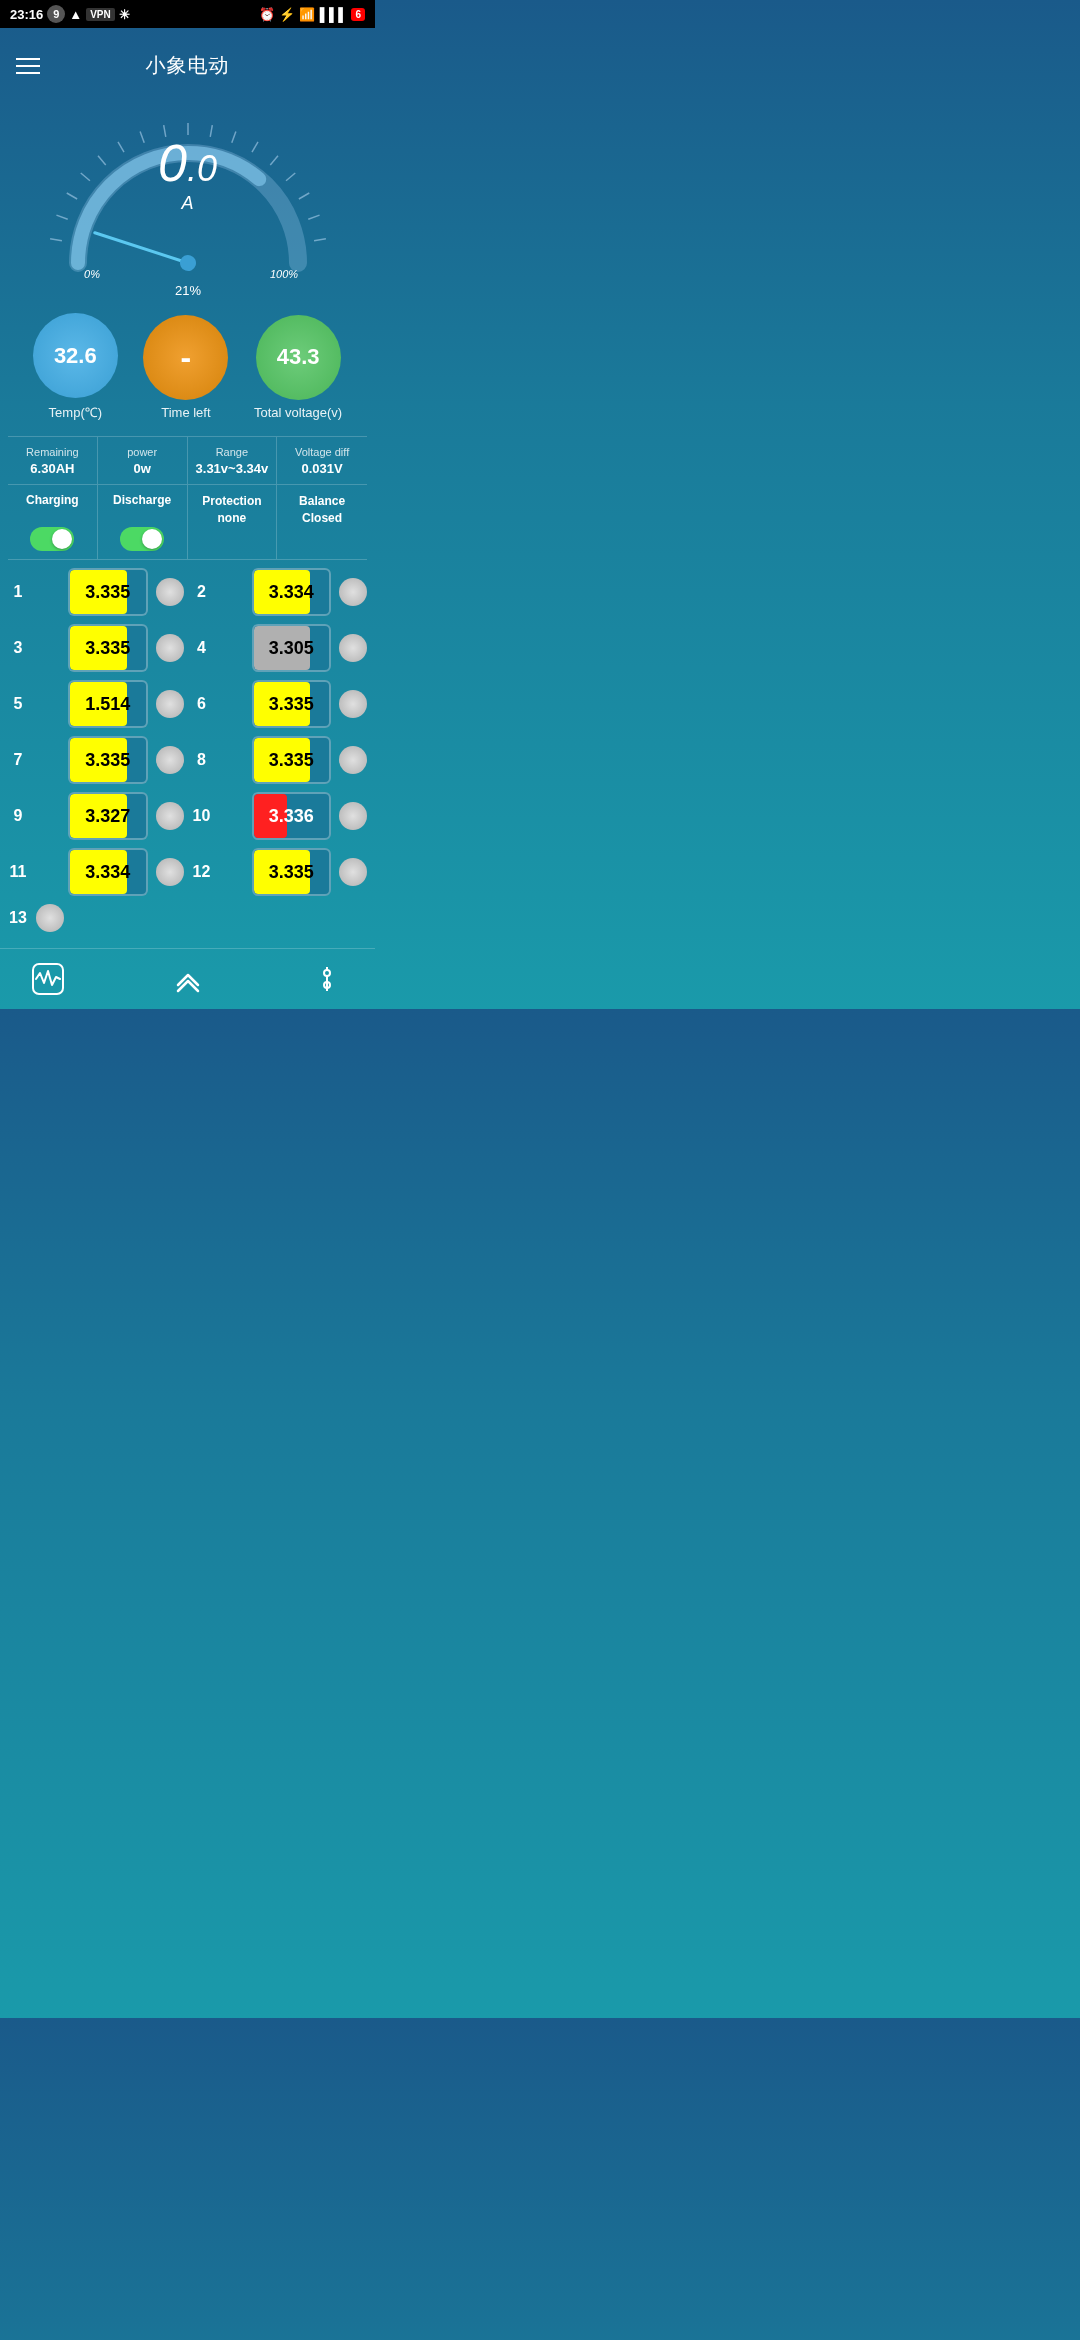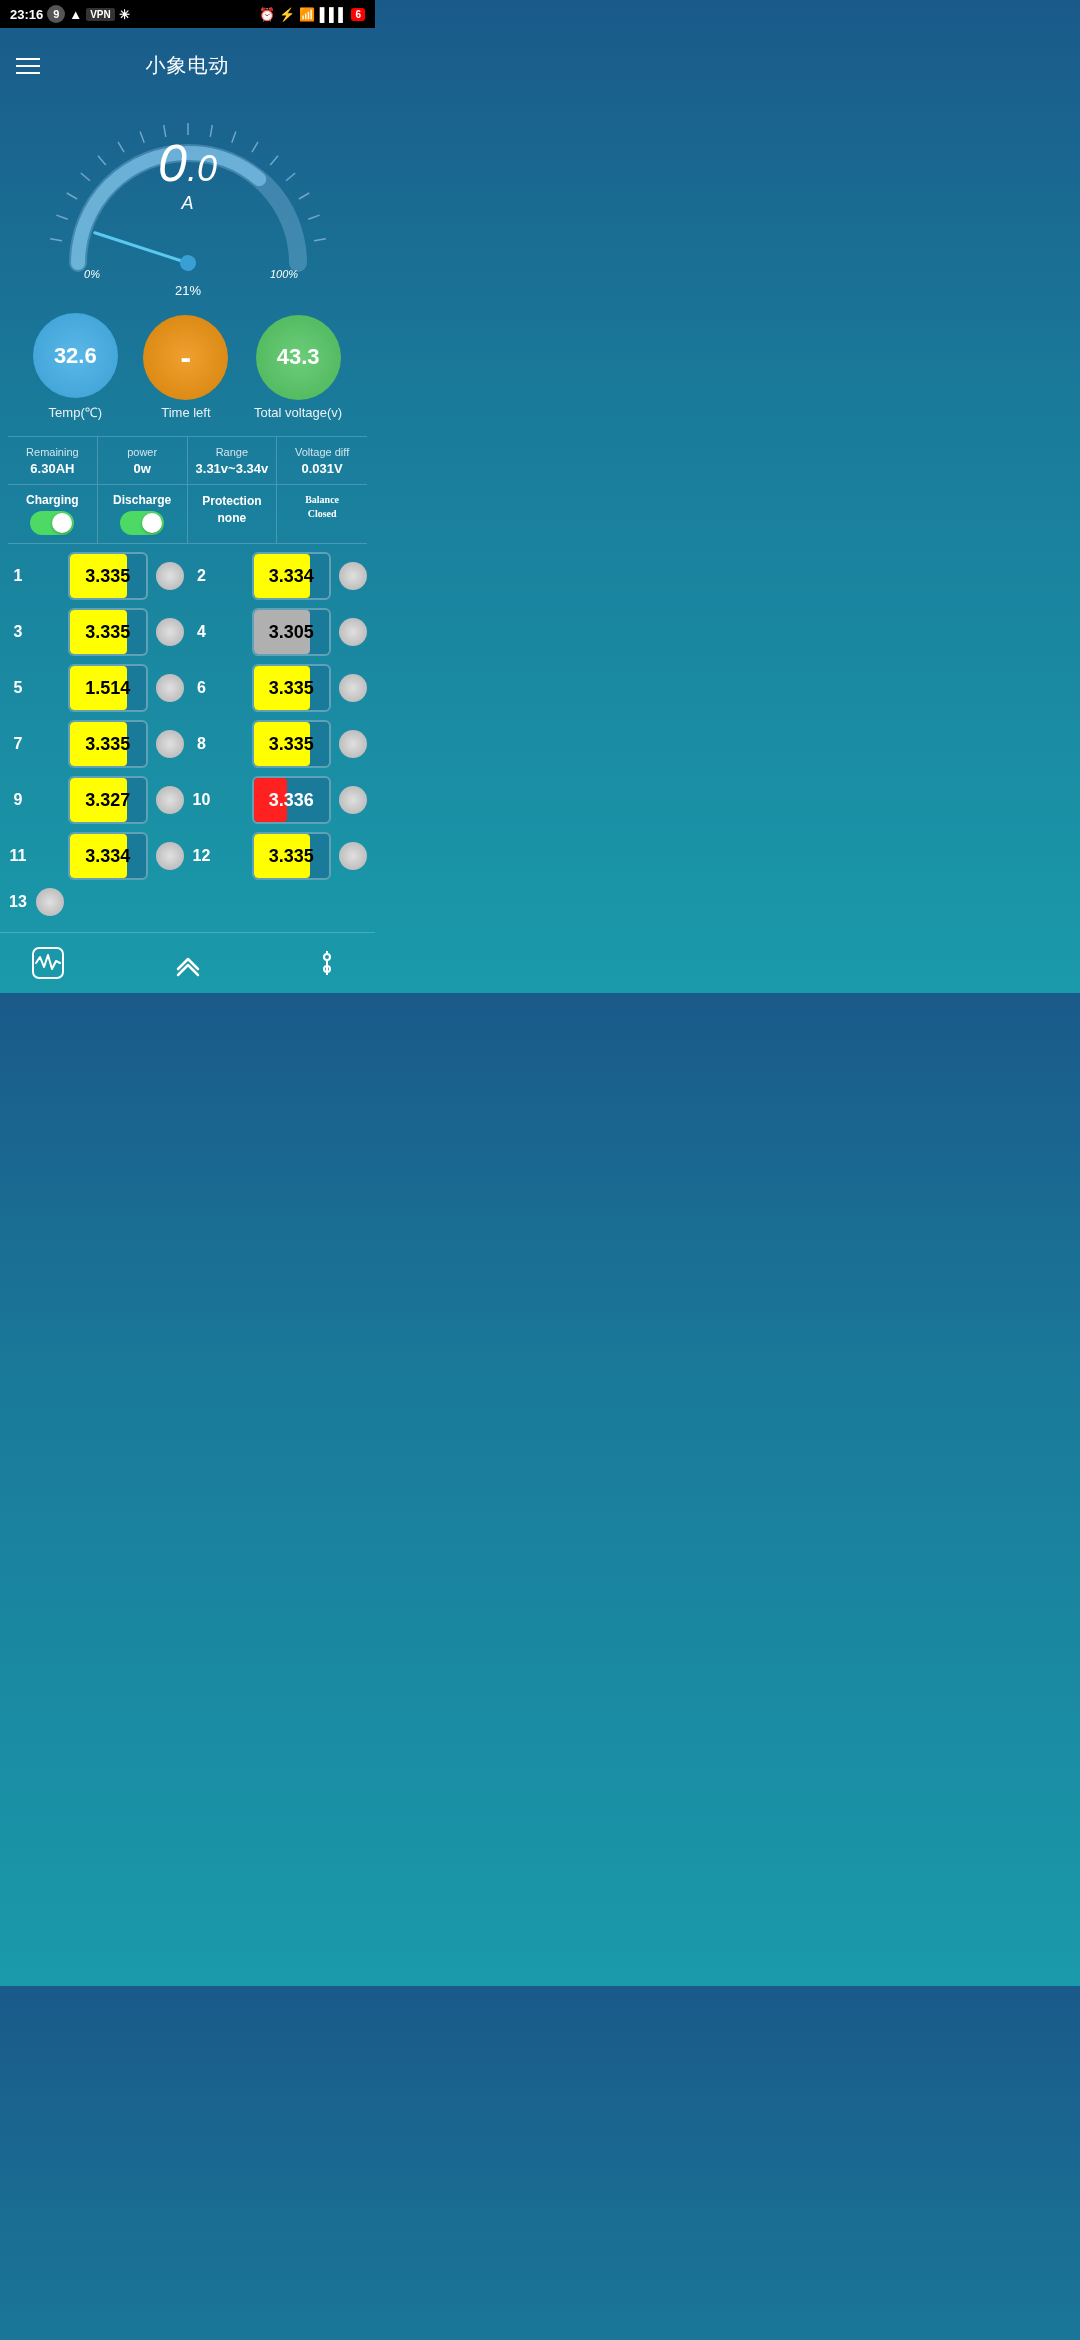--- a/index.html
+++ b/index.html
@@ -160,21 +160,21 @@
       margin: 0 8px;
     }
     .toggle-cell {
       padding: 8px 4px;
       text-align: center;
       border-right: 1px solid rgba(255,255,255,0.2);
       border-bottom: 1px solid rgba(255,255,255,0.2);
       display: flex;
       flex-direction: column;
       align-items: center;
-      gap: 4px;
+      gap: 20px;
     }
     .toggle-cell:last-child { border-right: none; }
     .toggle-label {
       font-size: 12px;
       font-weight: 600;
     }
     .toggle-switch {
       width: 44px;
       height: 24px;
       border-radius: 12px;
@@ -192,24 +192,23 @@
       border-radius: 50%;
       background: white;
       box-shadow: 0 1px 3px rgba(0,0,0,0.3);
     }
     .protection-cell {
       font-size: 12px;
       font-weight: 600;
       line-height: 1.4;
     }
     .balance-cell {
-      font-size: 10px;
+      font-size: 12px;
       font-weight: 600;
       line-height: 1.4;
-      font-family: Liberation Serif, serif;
     }
 
     
     .battery-grid {
       padding: 8px 8px;
       display: flex;
       flex-direction: column;
       gap: 8px;
     }
     .battery-row {

